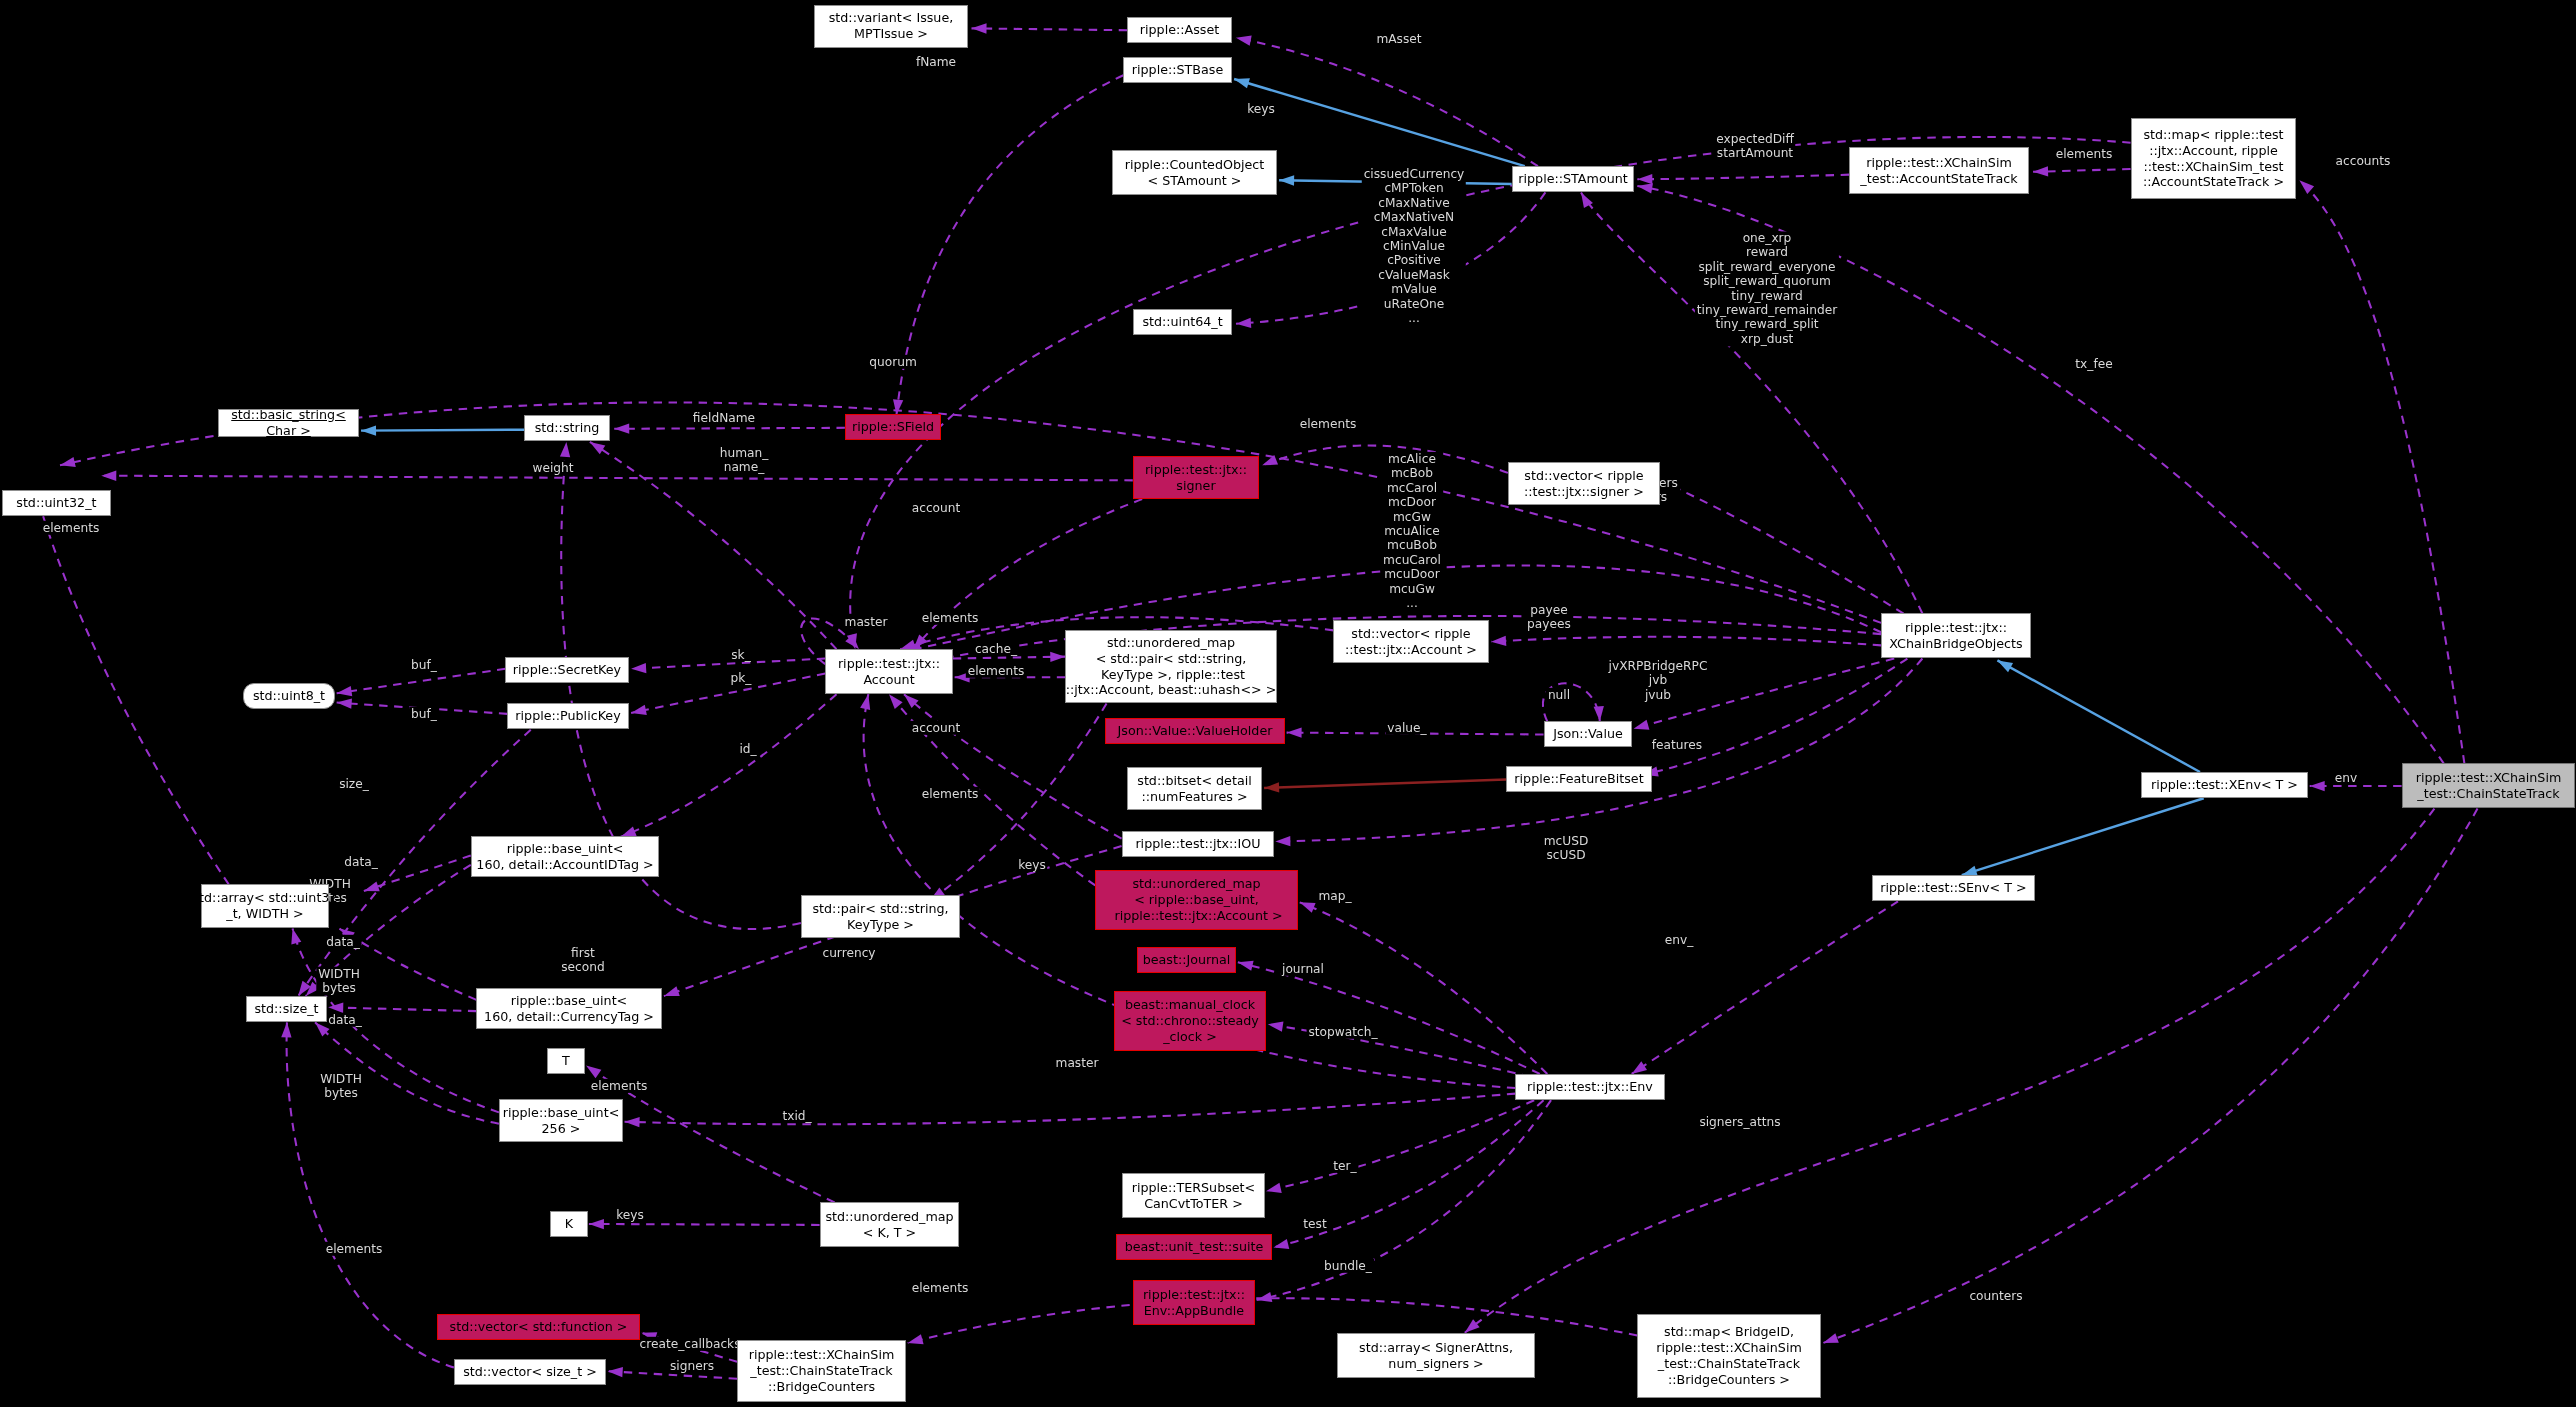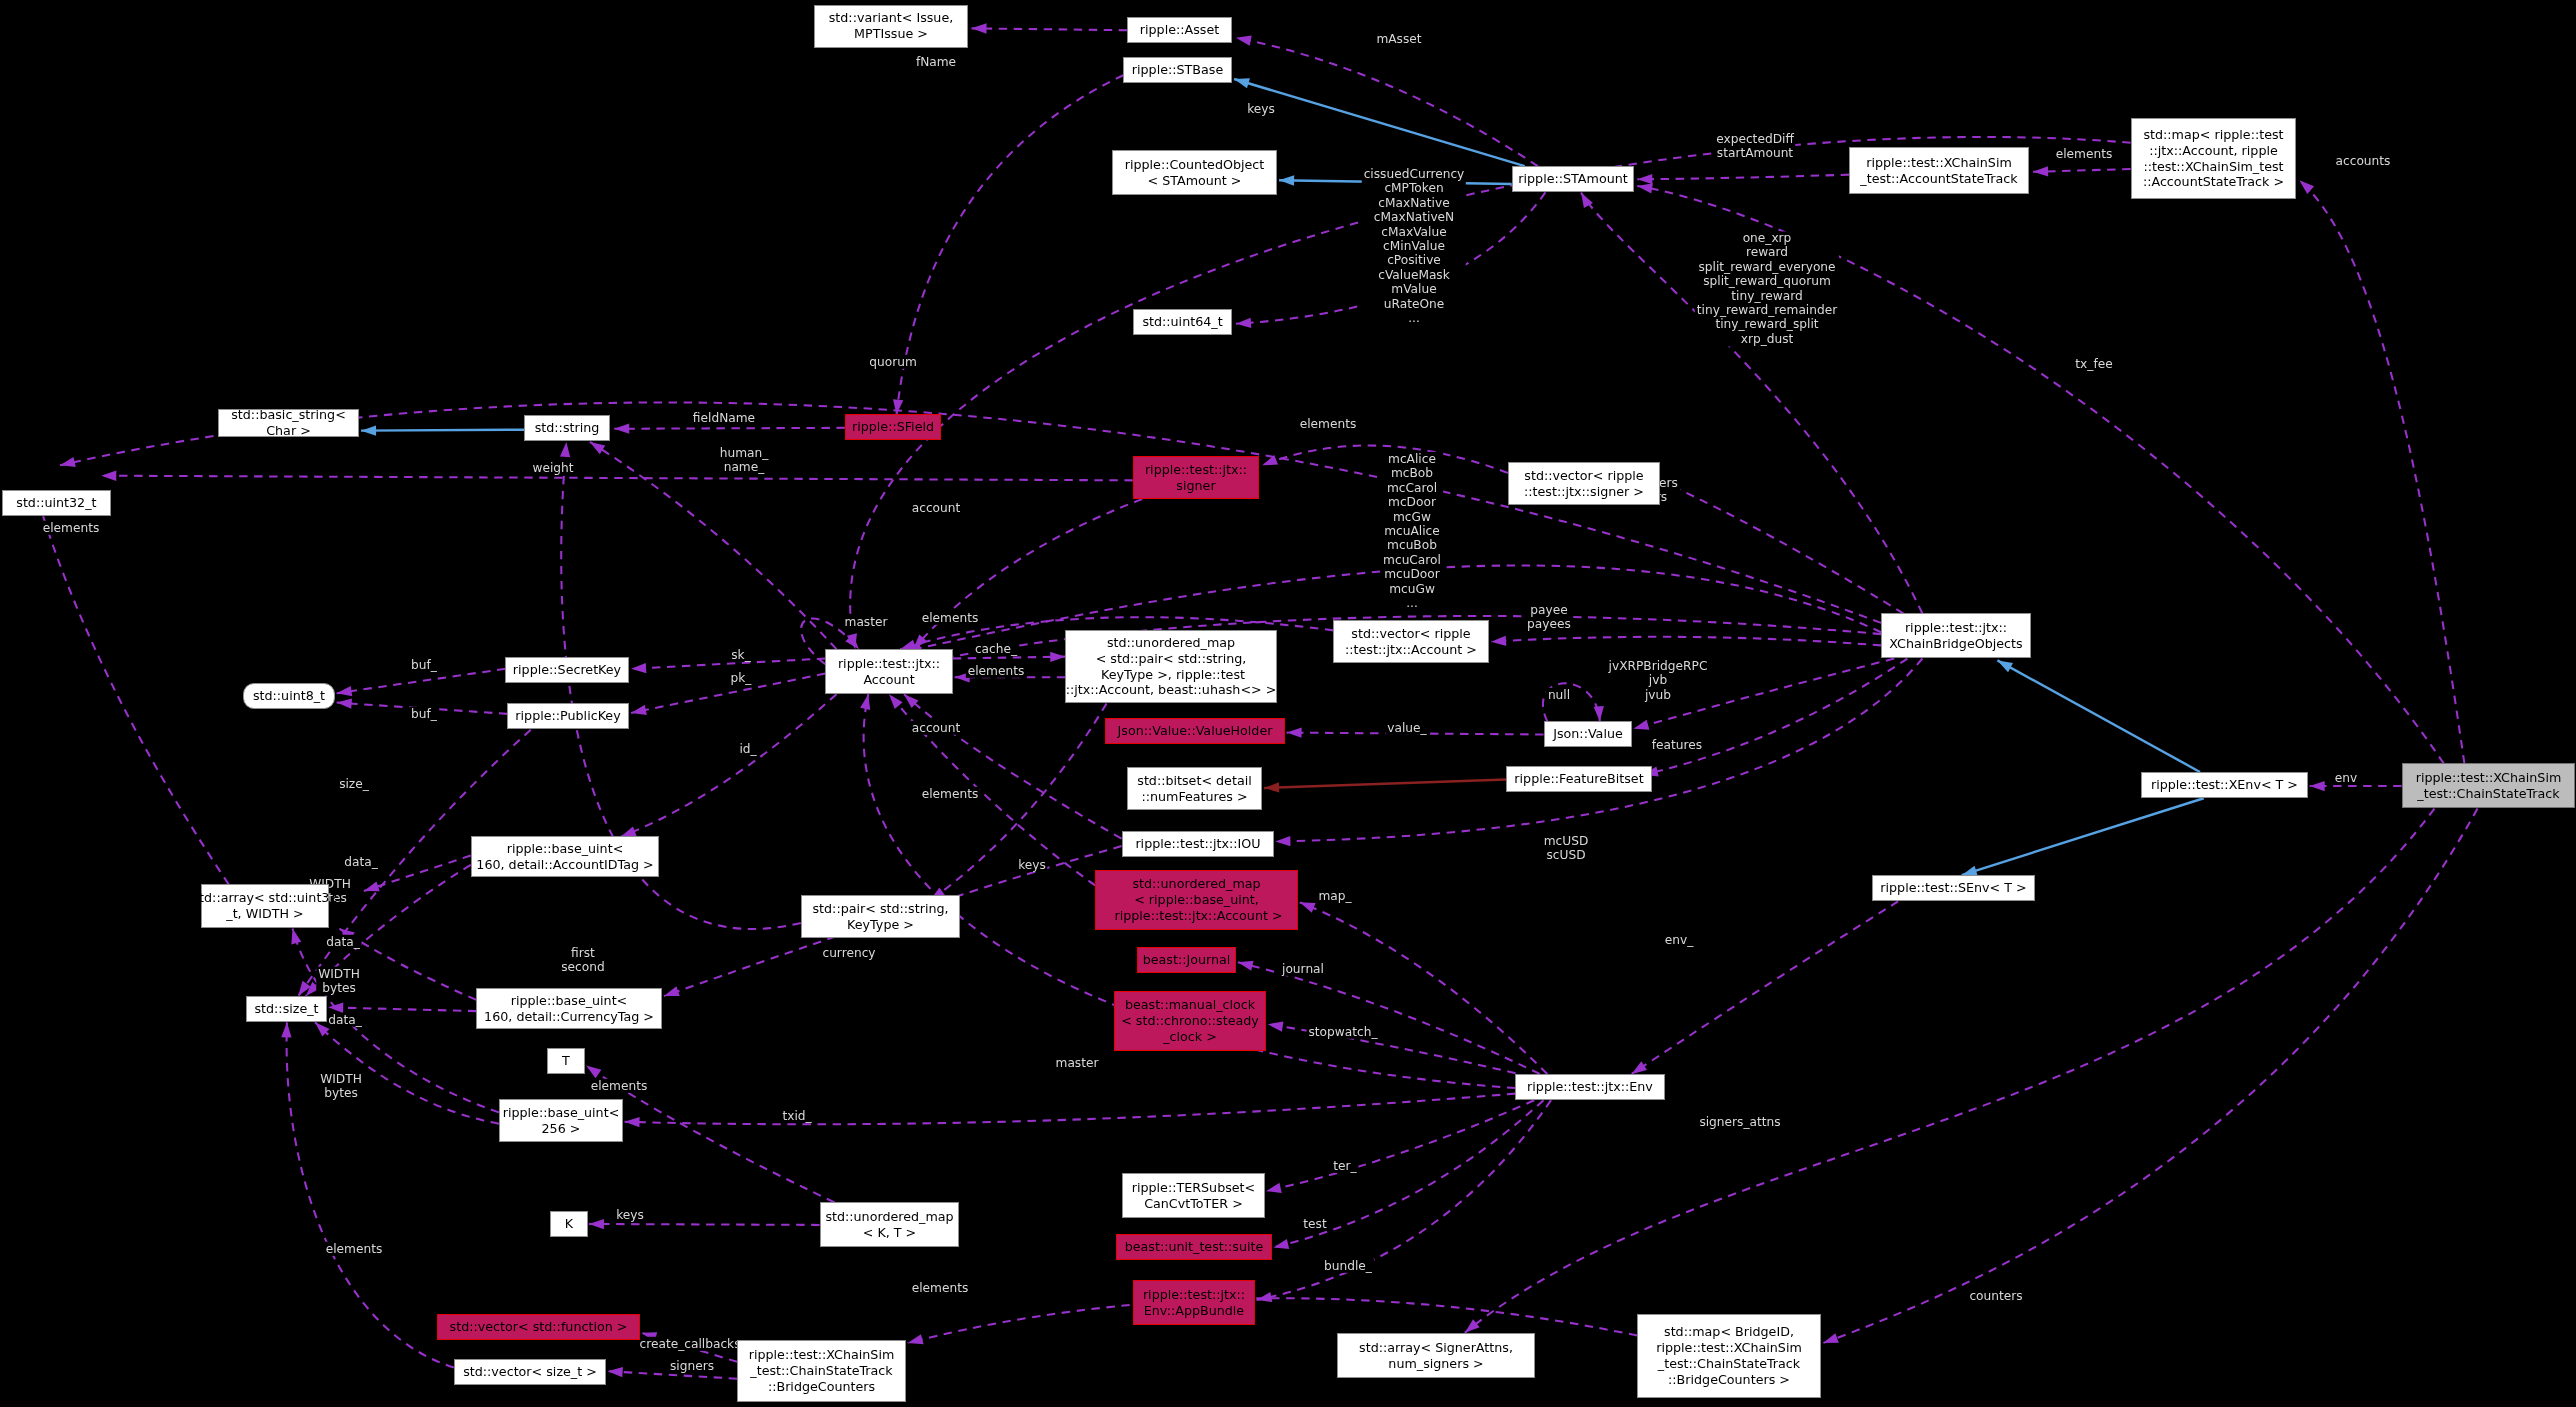--- a/index.html
+++ b/index.html
@@ -170,21 +170,21 @@
     <div class="node " style="left: 1112px; top: 150px; width: 165px; height: 45px;">ripple::CountedObject
 &lt; STAmount &gt;</div>
     <div class="node " style="left: 1512px; top: 166px; width: 122px; height: 26px;">ripple::STAmount</div>
     <div class="node " style="left: 1133px; top: 309px; width: 99px; height: 26px;">std::uint64_t</div>
     <div class="node " style="left: 1849px; top: 147px; width: 180px; height: 47px;">ripple::test::XChainSim
 _test::AccountStateTrack</div>
     <div class="node " style="left: 2131px; top: 118px; width: 165px; height: 81px;">std::map&lt; ripple::test
 ::jtx::Account, ripple
 ::test::XChainSim_test
 ::AccountStateTrack &gt;</div>
-    <div class="node " style="left: 218px; top: 409px; width: 141px; height: 28px;">std::basic_string&lt;
+    <div class="node " style="left: 218px; top: 409px; width: 141px; height: 28px; text-decoration: underline;">std::basic_string&lt;
 Char &gt;</div>
     <div class="node " style="left: 524px; top: 415px; width: 86px; height: 26px;">std::string</div>
     <div class="node " style="left: 1.9px; top: 490px; width: 109px; height: 26px;">std::uint32_t</div>
     <div class="node red" style="left: 845px; top: 414px; width: 96px; height: 26px;">ripple::SField</div>
     <div class="node red" style="left: 1133px; top: 456px; width: 126px; height: 43px;">ripple::test::jtx::
 signer</div>
     <div class="node " style="left: 1508px; top: 462px; width: 152px; height: 43px;">std::vector&lt; ripple
 ::test::jtx::signer &gt;</div>
     <div class="node " style="left: 243px; top: 683px; width: 92px; height: 26px; border-radius: 11px;">std::uint8_t</div>
     <div class="node " style="left: 505px; top: 657px; width: 124px; height: 26px;">ripple::SecretKey</div>

